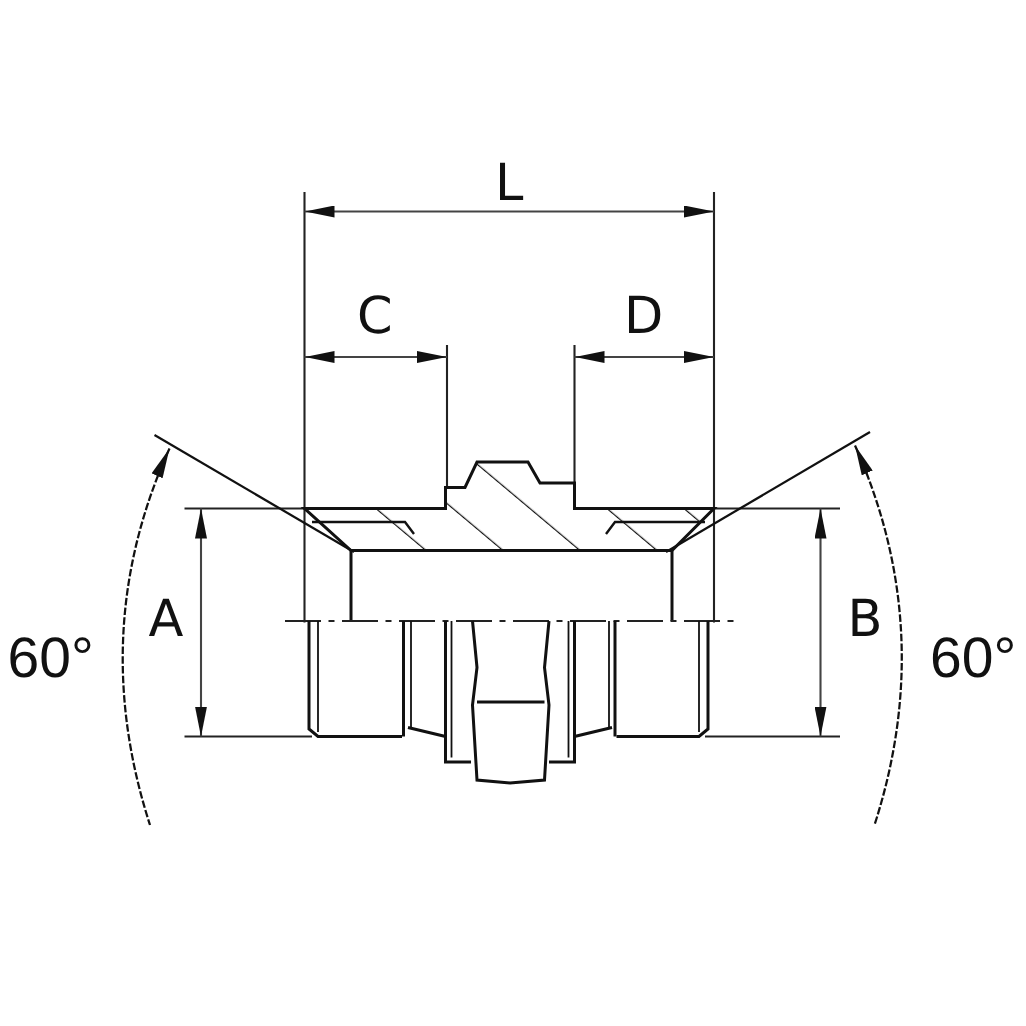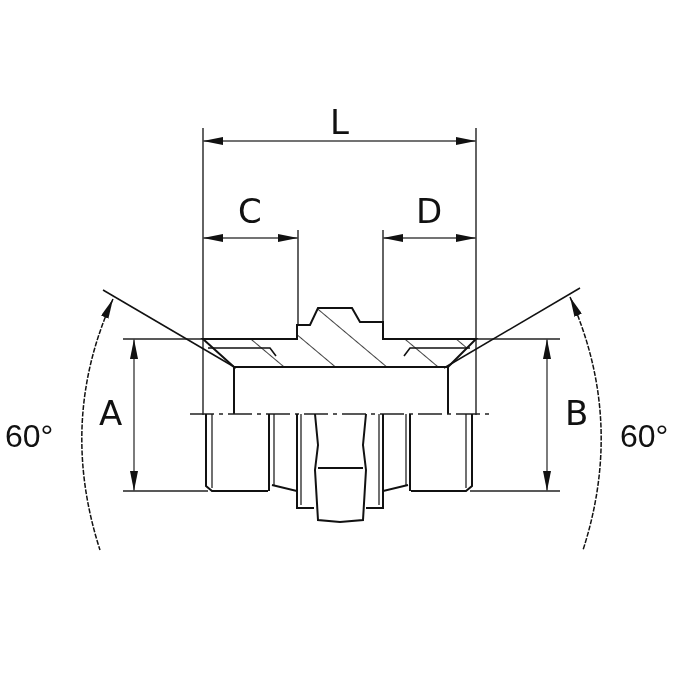--- a/index.html
+++ b/index.html
@@ -1,20 +1,20 @@
 <!DOCTYPE html>
 <html><head>
   <meta charset="utf-8">
   <style>
     html, body { margin: 0; padding: 0; background: #ffffff; }
     #canvas { position: relative; width: 684px; height: 684px; overflow: hidden; background: #ffffff; }
     svg { position: absolute; left: 0; top: 0; }
     .lbl { position: absolute; font-family: "DejaVu Sans", sans-serif; color: #111; line-height: 1; white-space: nowrap; }
     .dimlbl { font-size: 34px; }
-    .anglbl { font-size: 32px; font-family: "Liberation Sans", sans-serif; }
+    .anglbl { font-size: 38px; font-family: "Liberation Sans", sans-serif; }
   </style>
 </head>
 <body>
 
 <div id="canvas">
   <svg width="684" height="684" viewBox="0 0 684 684">
     <defs>
       <marker id="arr" viewBox="0 0 20 8" refX="20" refY="4" markerWidth="20" markerHeight="8" orient="auto-start-reverse" markerUnits="userSpaceOnUse">
         <path d="M0,0 L20,4 L0,8 z" fill="#111"></path>
       </marker>

